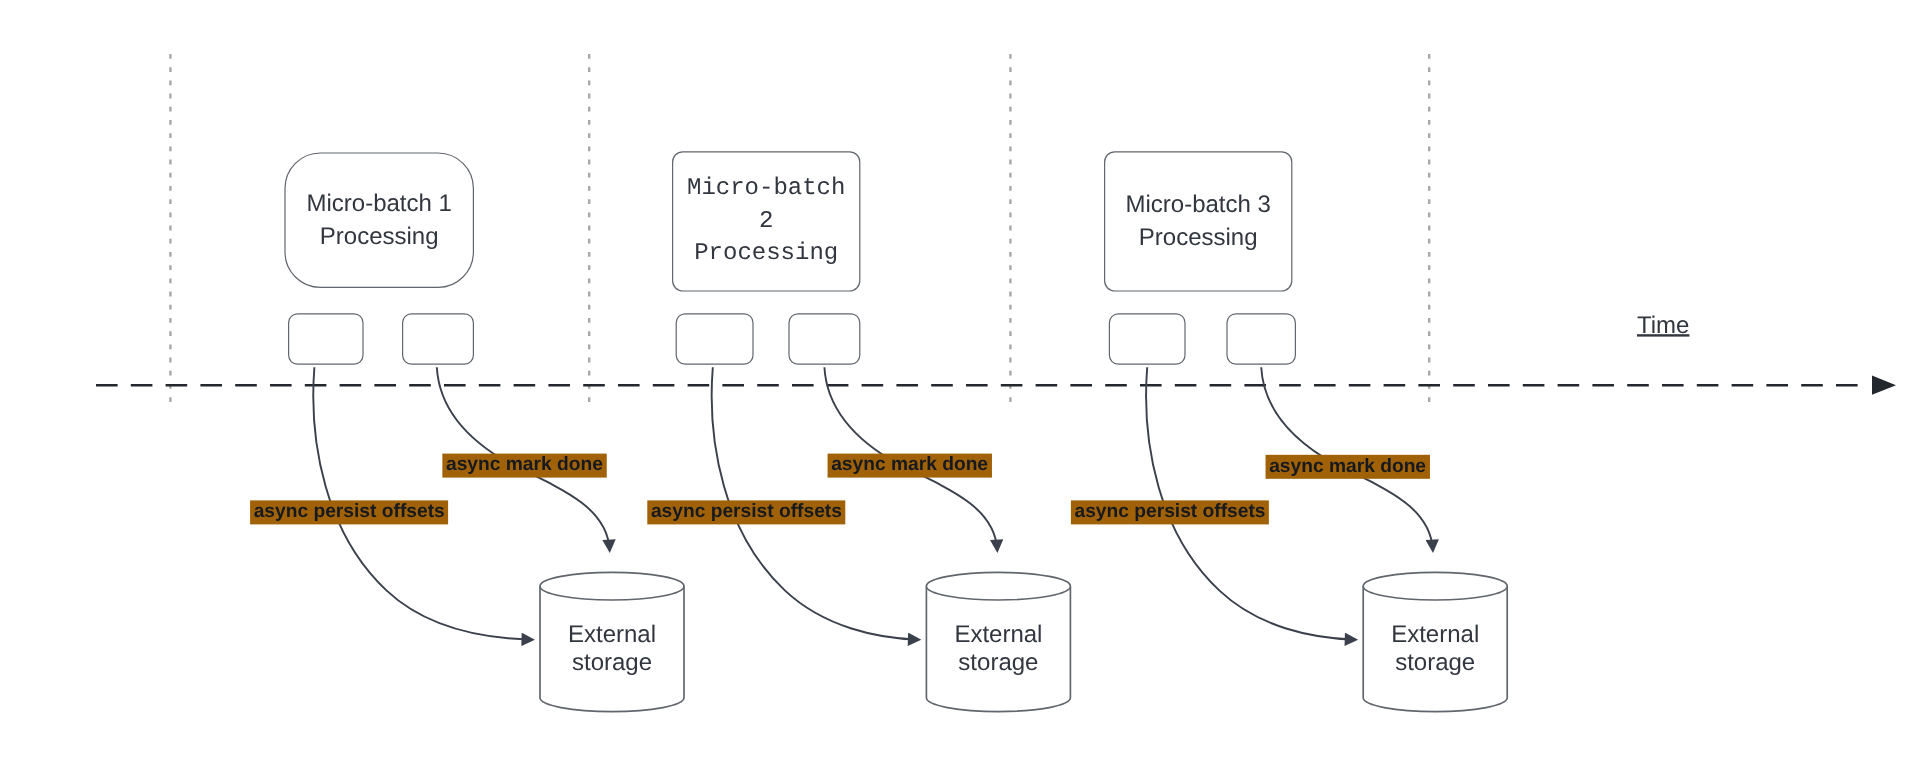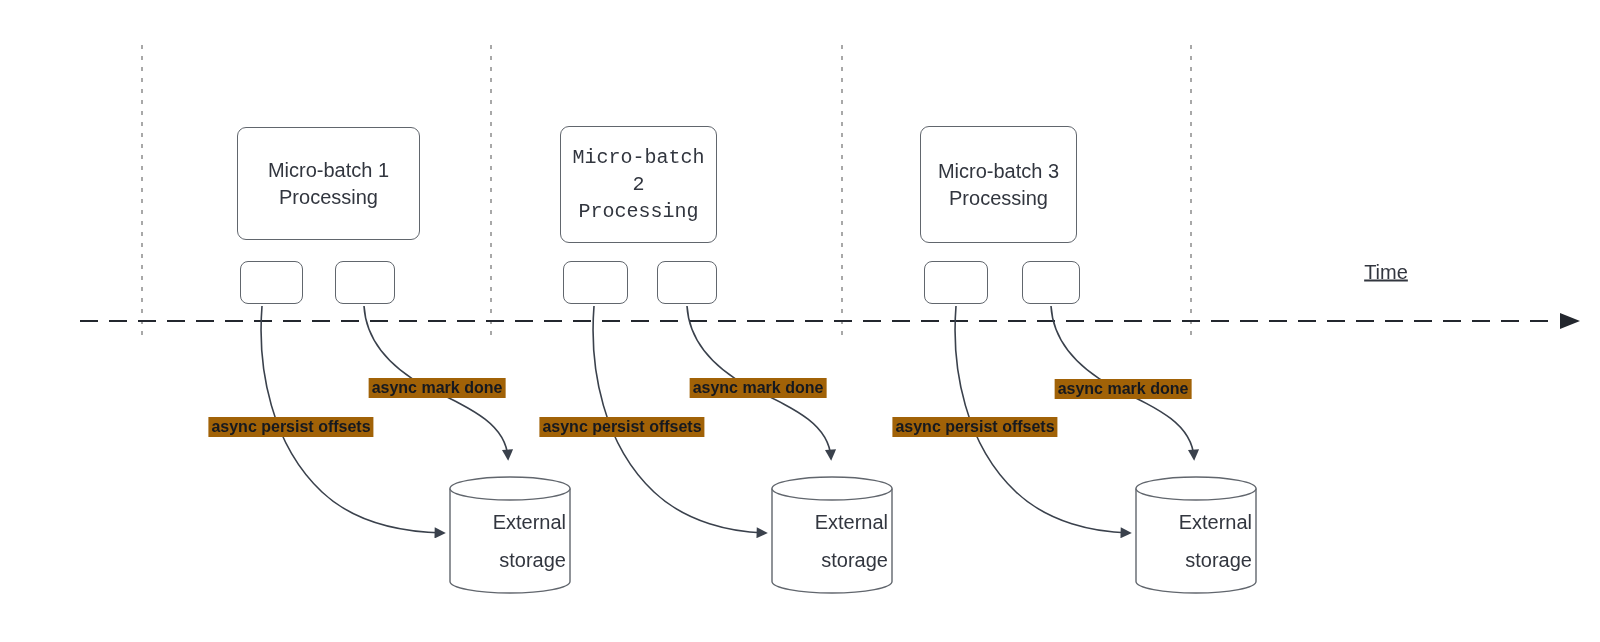--- a/index.html
+++ b/index.html
@@ -79,23 +79,23 @@
     font-weight: bold;
     color: var(--label_text);
     background: #a16207;
     padding: 1px 3px;
     white-space: nowrap;
   }
   .store-label {
     position: absolute;
     transform: translate(-50%, -50%);
     width: 112px;
-    text-align: right;
+    text-align: center;
     font-size: 20px;
-    line-height: 38px;
+    line-height: 23px;
     color: var(--shape_text);
   }
   .time-label {
     position: absolute;
     transform: translate(-50%, -50%);
     font-size: 20px;
     color: var(--shape_text);
     white-space: nowrap;
     text-decoration: underline;
   }
@@ -140,21 +140,21 @@
     <g>
       <path class="cyl" d="M772,488.5 v93 a60,11.5 0 0 0 120,0 v-93"></path>
       <ellipse class="cyl" cx="832" cy="488.5" rx="60" ry="11.5"></ellipse>
     </g>
     <g>
       <path class="cyl" d="M1136,488.5 v93 a60,11.5 0 0 0 120,0 v-93"></path>
       <ellipse class="cyl" cx="1196" cy="488.5" rx="60" ry="11.5"></ellipse>
     </g>
   </svg>
 
-  <div class="proc-box" style="left:237px; top:127px; width:183px; height:113px;">
+  <div class="proc-box" style="left:237px; top:127px; width:158px; height:113px;border-radius:30px;">
     <span class="box-label">Micro-batch 1 Processing</span>
   </div>
   <div class="proc-box" style="left:560px; top:126px; width:157px; height:117px;font-family:Liberation Mono, monospace;">
     <span class="box-label">Micro-batch 2 Processing</span>
   </div>
   <div class="proc-box" style="left:920px; top:126px; width:157px; height:117px;">
     <span class="box-label">Micro-batch 3 Processing</span>
   </div>
 
   <div class="chip" style="left:240px;  width:63px;"></div>

